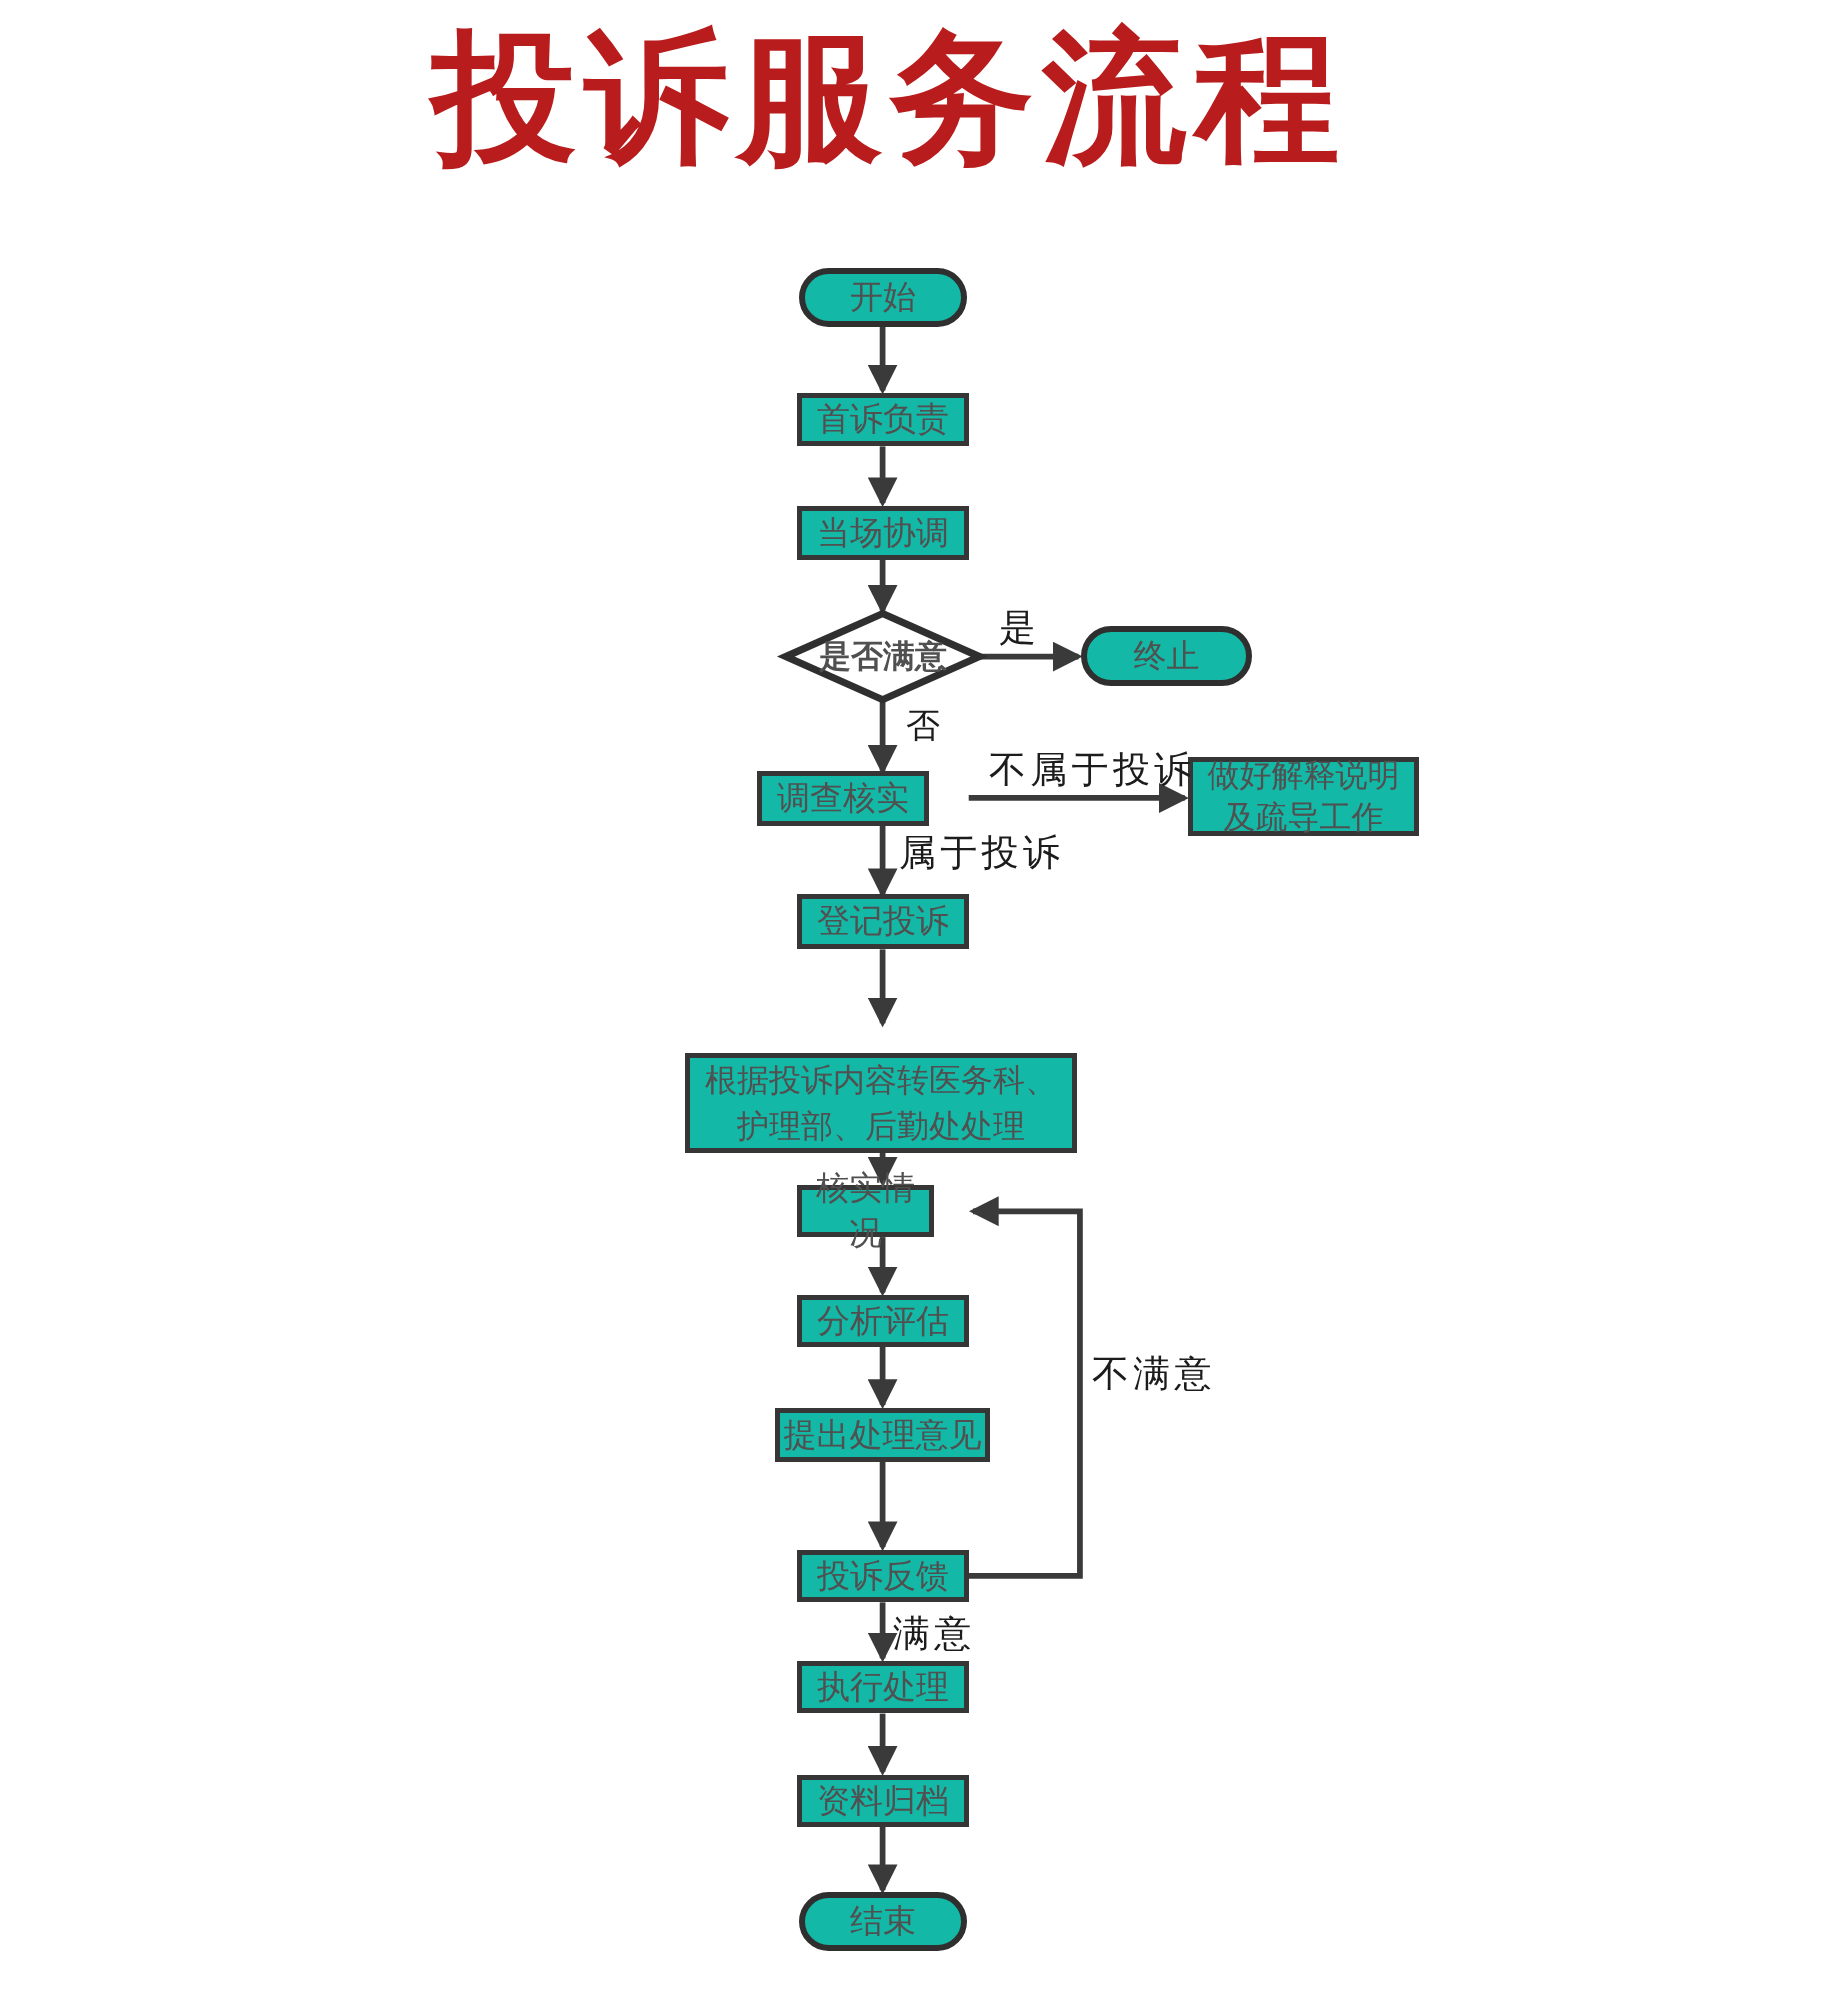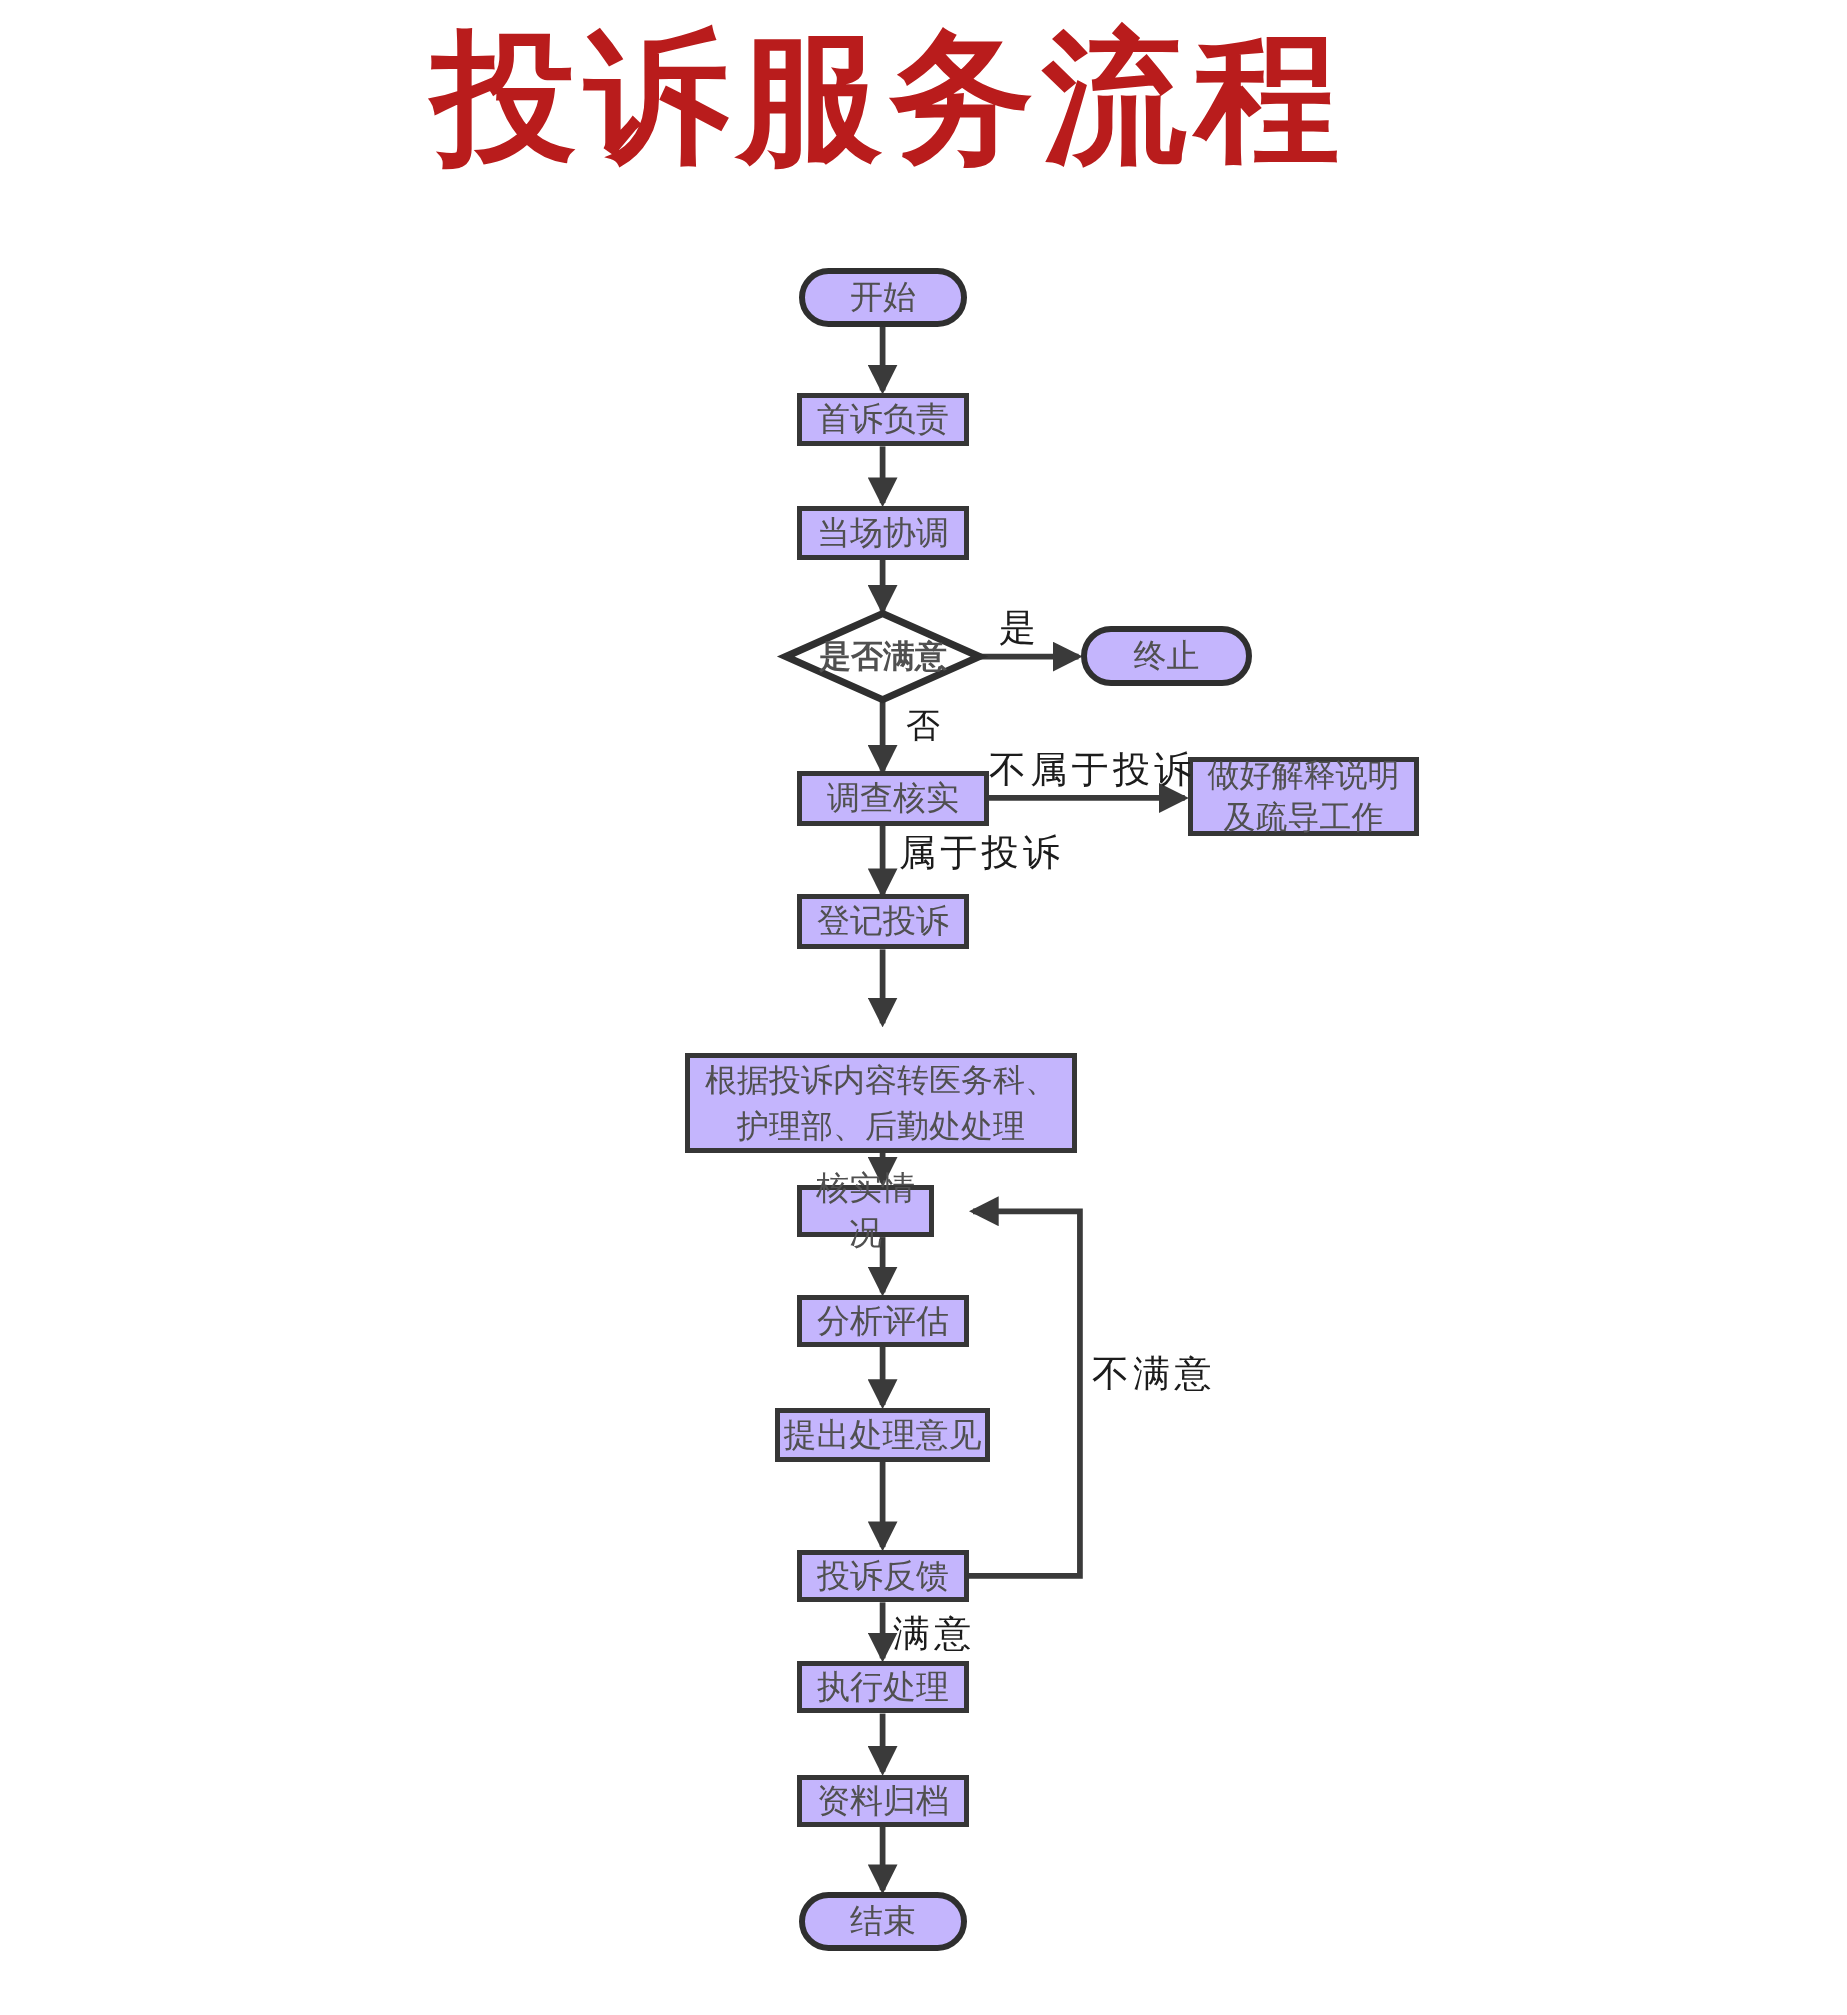--- a/index.html
+++ b/index.html
@@ -8,21 +8,21 @@
   .page-title{
     position:absolute;left:0;top:21.5px;width:1780px;
     text-align:center;font-size:144px;font-weight:900;
     color:#b91c1c;letter-spacing:8.6px;line-height:1.05;
     white-space:nowrap;
   }
   .edges{position:absolute;left:0;top:0;z-index:1;}
   .node{
     position:absolute;box-sizing:border-box;z-index:2;
     display:flex;align-items:center;justify-content:center;
-    text-align:center;background:#c4b5fd;color:#505050;
+    text-align:center;background:#14b8a6;color:#505050;
     font-size:33px;line-height:1.35;
   }
   .process{border:5px solid #363636;}
   .terminator{border:6.5px solid #2f2f2f;border-radius:33px;}
   .decision-label{background:transparent;border:none;z-index:3;font-size:32px;font-weight:bold;}
   .wide{font-size:32px;line-height:1.45;padding:0 7.2px;margin-top:27px;}
   .two-line{font-size:32px;line-height:1.3;padding:0 8.6px;}
   .edge-label{
     position:absolute;z-index:3;color:#1c1c1c;
     font-size:37px;letter-spacing:4.3px;white-space:nowrap;line-height:1;
@@ -66,21 +66,21 @@
   <div class="node terminator" style="left:799px;top:268px;width:168px;height:59px">开始</div>
 
   <div class="node process" style="left:797px;top:393px;width:172px;height:53px">首诉负责</div>
 
   <div class="node process" style="left:797px;top:506px;width:172px;height:54px">当场协调</div>
 
   <div class="node decision-label" style="left:786px;top:614px;width:194px;height:86px">是否满意</div>
 
   <div class="node terminator" style="left:1081px;top:626px;width:171px;height:60px">终止</div>
 
-  <div class="node process" style="left:797px;top:771px;width:192px;height:55px">调查核实</div>
+  <div class="node process" style="left:757px;top:771px;width:172px;height:55px">调查核实</div>
 
   <div class="node process two-line" style="left:1188px;top:757px;width:231px;height:79px">做好解释说明及疏导工作</div>
 
   <div class="node process" style="left:797px;top:894px;width:172px;height:55px">登记投诉</div>
 
   <div class="node process wide" style="left:685px;top:1026px;width:392px;height:100px">根据投诉内容转医务科、护理部、后勤处处理</div>
 
   <div class="node process" style="left:797px;top:1185px;width:137px;height:52px">核实情况</div>
 
   <div class="node process" style="left:797px;top:1295px;width:172px;height:52px">分析评估</div>

